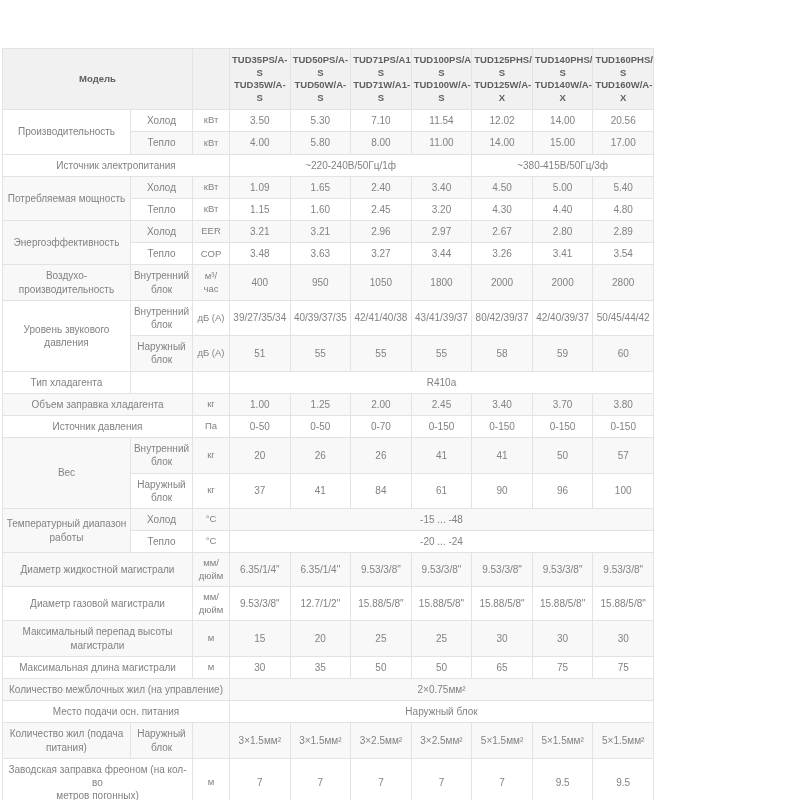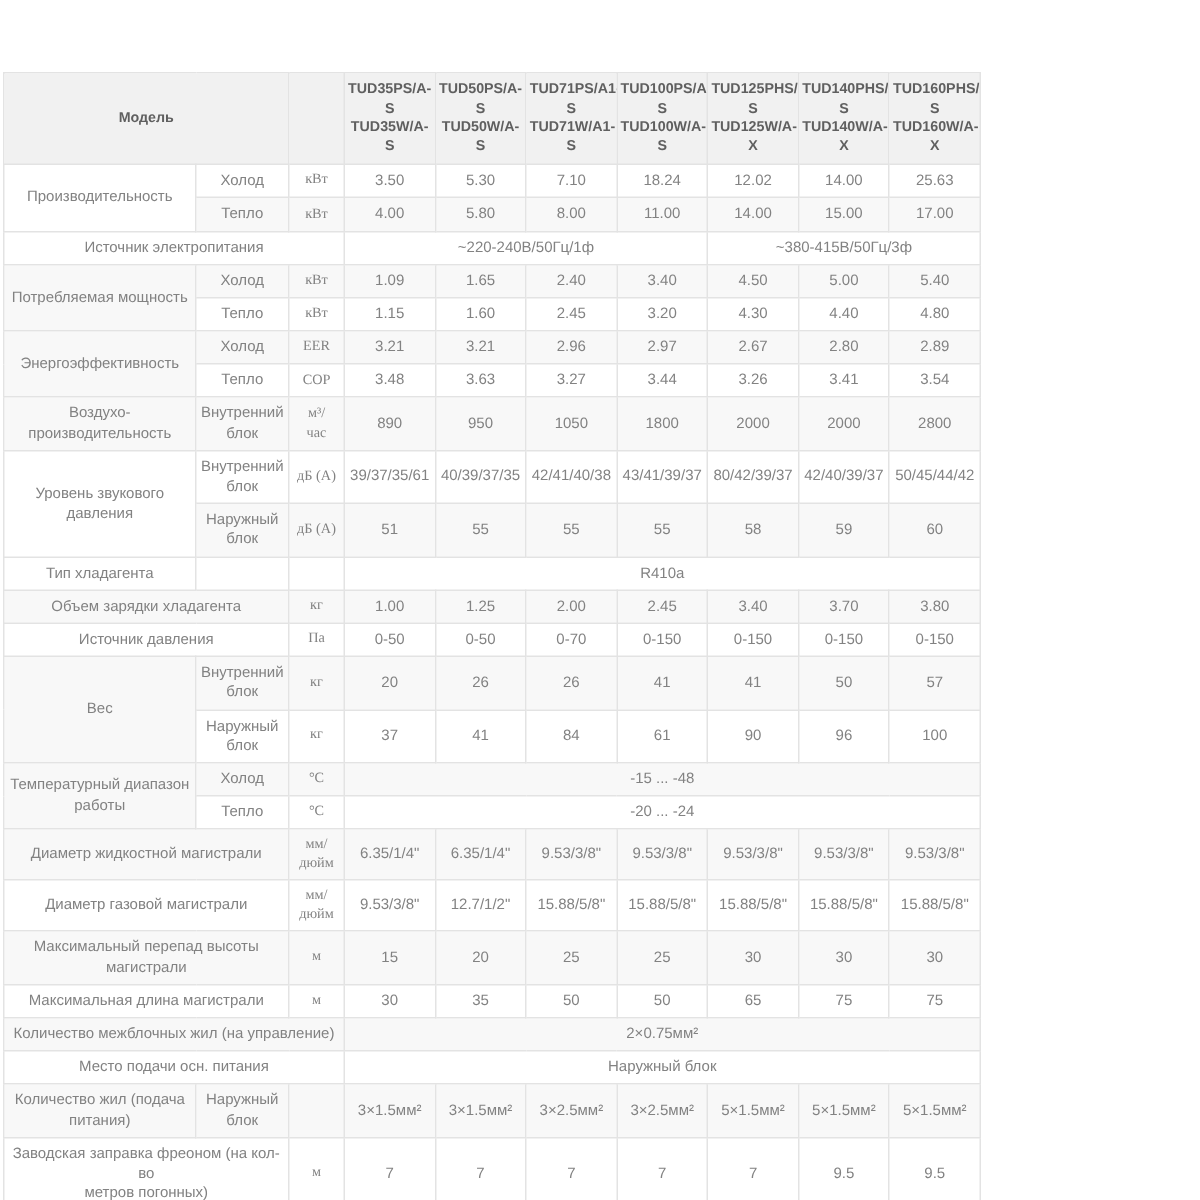--- a/index.html
+++ b/index.html
@@ -23,21 +23,21 @@
     vertical-align:middle;
     line-height:1.32;
     white-space:pre-line;
     overflow:hidden;
   }
   tr.stripe{background:#f8f8f8;}
   tr.head{background:#f1f1f1;}
   tr.head td{font-weight:bold;color:#5f5f5f;padding:5px 2px;font-size:9.5px;}
   td.lbl{}
   td.sub{}
-  td.unit{font-size:9.5px;font-family:Liberation Serif, serif;}
+  td.unit{font-size:9.5px;}
   td.val{}
   .c-label{width:128px;}
   .c-sub{width:62px;}
   .c-unit{width:37px;}
 </style>
 </head>
 <body>
 
 <div class="page">
   <table class="spec">
@@ -72,24 +72,24 @@
           <td class="mdl">TUD160PHS/A-S
 TUD160W/A-X</td>
         </tr>
         <tr>
           <td class="lbl" rowspan="2">Производительность</td>
           <td class="sub">Холод</td>
           <td class="unit">кВт</td>
           <td class="val">3.50</td>
           <td class="val">5.30</td>
           <td class="val">7.10</td>
-          <td class="val">18.24</td>
+          <td class="val">11.54</td>
           <td class="val">12.02</td>
           <td class="val">14.00</td>
-          <td class="val">25.63</td>
+          <td class="val">20.56</td>
         </tr>
         <tr class="stripe">
           <td class="sub">Тепло</td>
           <td class="unit">кВт</td>
           <td class="val">4.00</td>
           <td class="val">5.80</td>
           <td class="val">8.00</td>
           <td class="val">11.00</td>
           <td class="val">14.00</td>
           <td class="val">15.00</td>
@@ -146,35 +146,35 @@
           <td class="val">3.41</td>
           <td class="val">3.54</td>
         </tr>
         <tr class="stripe">
           <td class="lbl">Воздухо-
 производительность</td>
           <td class="sub">Внутренний
 блок</td>
           <td class="unit">м³/
 час</td>
-          <td class="val">890</td>
+          <td class="val">400</td>
           <td class="val">950</td>
           <td class="val">1050</td>
           <td class="val">1800</td>
           <td class="val">2000</td>
           <td class="val">2000</td>
           <td class="val">2800</td>
         </tr>
         <tr>
           <td class="lbl" rowspan="2">Уровень звукового
 давления</td>
           <td class="sub">Внутренний
 блок</td>
           <td class="unit">дБ&nbsp;(А)</td>
-          <td class="val">39/37/35/61</td>
+          <td class="val">39/27/35/34</td>
           <td class="val">40/39/37/35</td>
           <td class="val">42/41/40/38</td>
           <td class="val">43/41/39/37</td>
           <td class="val">80/42/39/37</td>
           <td class="val">42/40/39/37</td>
           <td class="val">50/45/44/42</td>
         </tr>
         <tr class="stripe">
           <td class="sub">Наружный
 блок</td>
@@ -187,21 +187,21 @@
           <td class="val">59</td>
           <td class="val">60</td>
         </tr>
         <tr>
           <td class="lbl">Тип хладагента</td>
           <td class="sub"></td>
           <td class="unit"></td>
           <td class="val" colspan="7">R410a</td>
         </tr>
         <tr class="stripe">
-          <td class="lbl" colspan="2">Объем зарядки хладагента</td>
+          <td class="lbl" colspan="2">Объем заправка хладагента</td>
           <td class="unit">кг</td>
           <td class="val">1.00</td>
           <td class="val">1.25</td>
           <td class="val">2.00</td>
           <td class="val">2.45</td>
           <td class="val">3.40</td>
           <td class="val">3.70</td>
           <td class="val">3.80</td>
         </tr>
         <tr>

